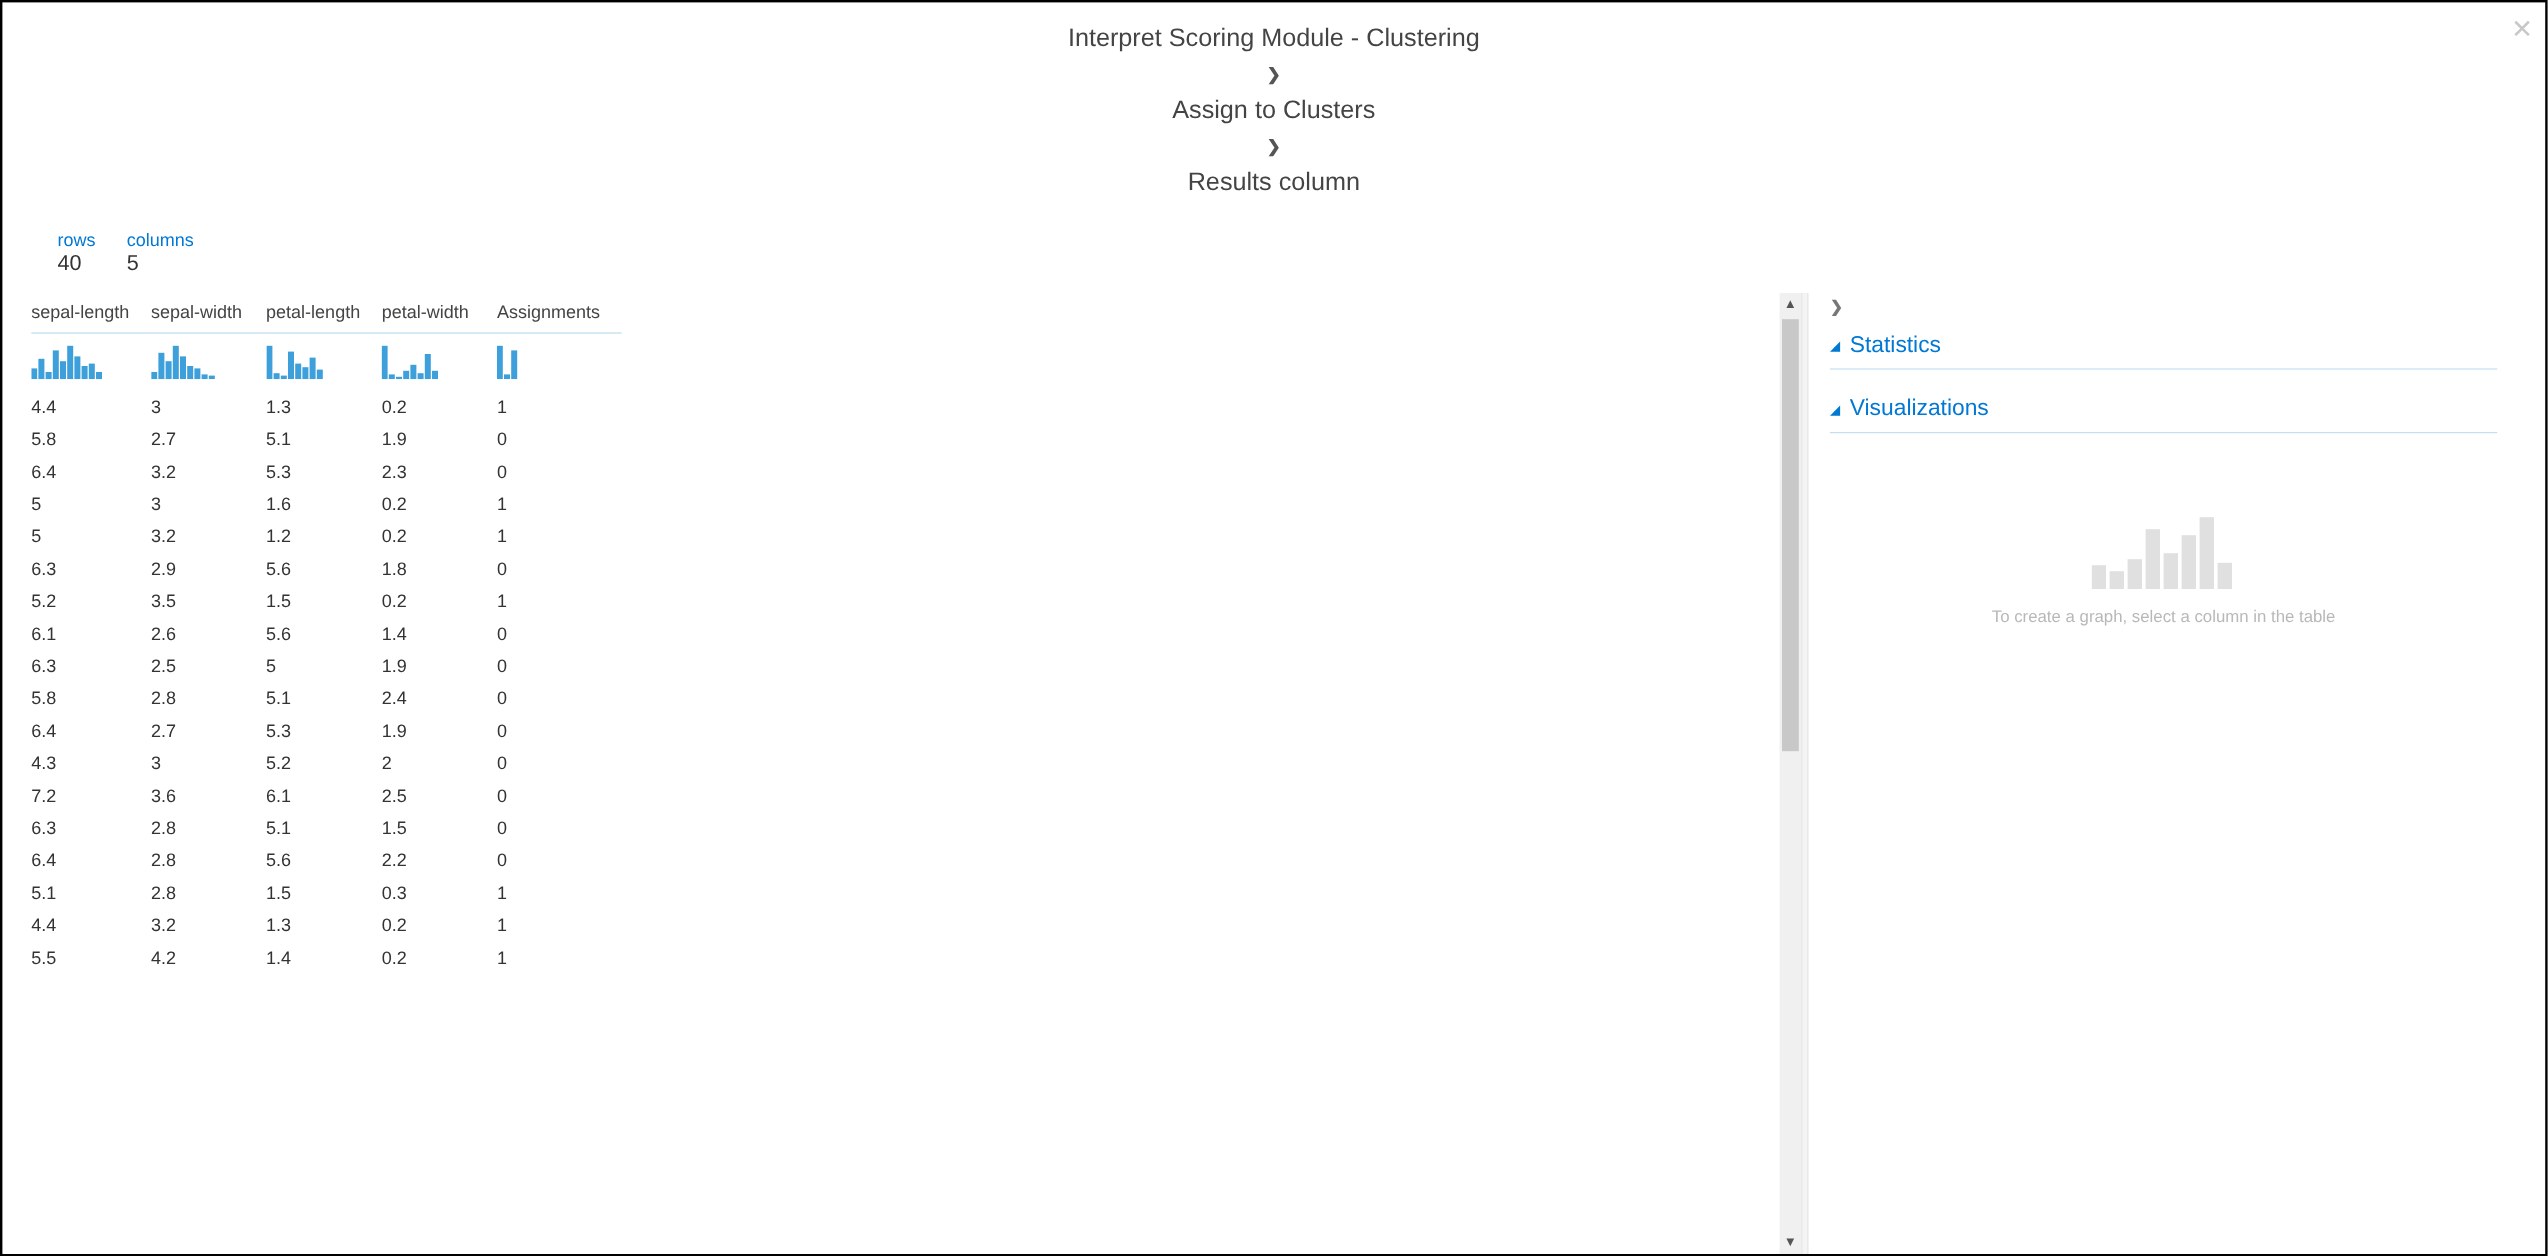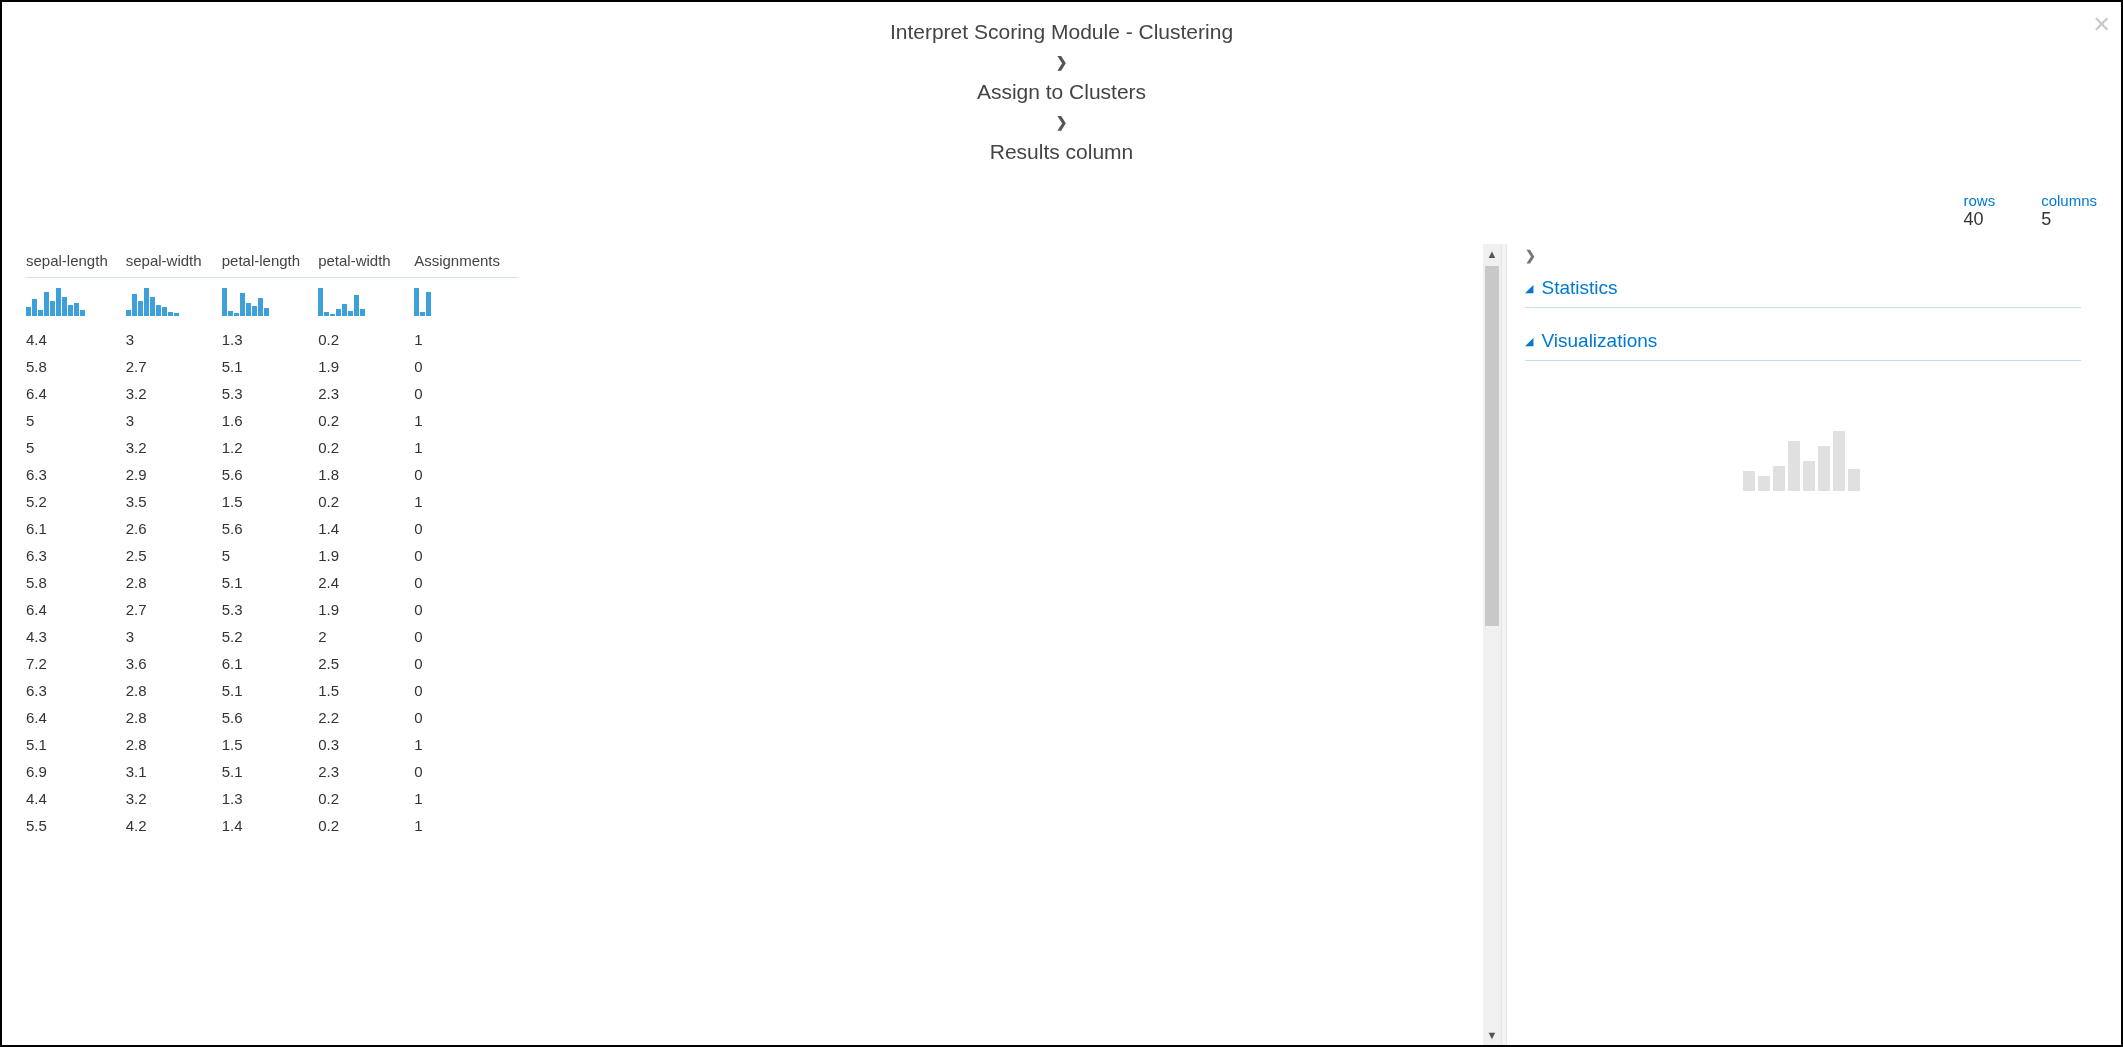--- a/index.html
+++ b/index.html
@@ -33,25 +33,24 @@
     display: flex;
     align-items: center;
     gap: 10px;
     flex-wrap: wrap;
     margin-bottom: 28px;
     flex-direction: column;
   }
   .breadcrumb-sep { font-size: 14px; color: #555; font-weight: bold; }
   .meta {
     display: flex;
-    gap: 46px;
+    gap: 26px;
     margin-left: 22px;
     margin-bottom: 14px;
     font-size: 15px;
-    justify-content: flex-end;
   }
   .meta-block { display: flex; flex-direction: column; }
   .meta-label { color: #0078d4; font-weight: 400; }
   .meta-value { color: #333; font-size: 18px; }
   .content {
     display: flex;
     flex: 1;
     overflow: hidden;
   }
   .left-panel {
@@ -362,27 +361,20 @@
                 <td>0</td>
               </tr>
               <tr>
                 <td>5.1</td>
                 <td>2.8</td>
                 <td>1.5</td>
                 <td>0.3</td>
                 <td>1</td>
               </tr>
               <tr>
-                <td>6.9</td>
-                <td>3.1</td>
-                <td>5.1</td>
-                <td>2.3</td>
-                <td>0</td>
-              </tr>
-              <tr>
                 <td>4.4</td>
                 <td>3.2</td>
                 <td>1.3</td>
                 <td>0.2</td>
                 <td>1</td>
               </tr>
               <tr>
                 <td>5.5</td>
                 <td>4.2</td>
                 <td>1.4</td>
@@ -419,16 +411,17 @@
             <rect x="0" y="50" width="12" height="20"></rect>
             <rect x="15" y="55" width="12" height="15"></rect>
             <rect x="30" y="45" width="12" height="25"></rect>
             <rect x="45" y="20" width="12" height="50"></rect>
             <rect x="60" y="40" width="12" height="30"></rect>
             <rect x="75" y="25" width="12" height="45"></rect>
             <rect x="90" y="10" width="12" height="60"></rect>
             <rect x="105" y="48" width="12" height="22"></rect>
           </g>
         </svg>
+        <div>To create a graph, select a column in the table</div>
       </div>
     </div>
   </div>
 </div>
 
 </body></html>

